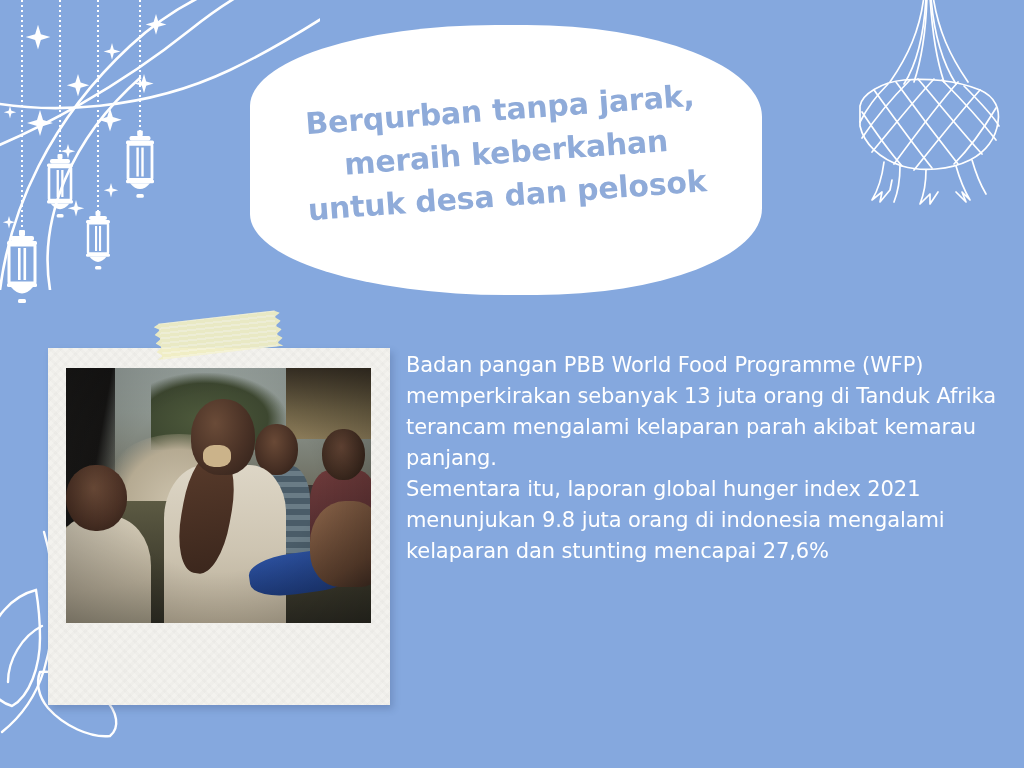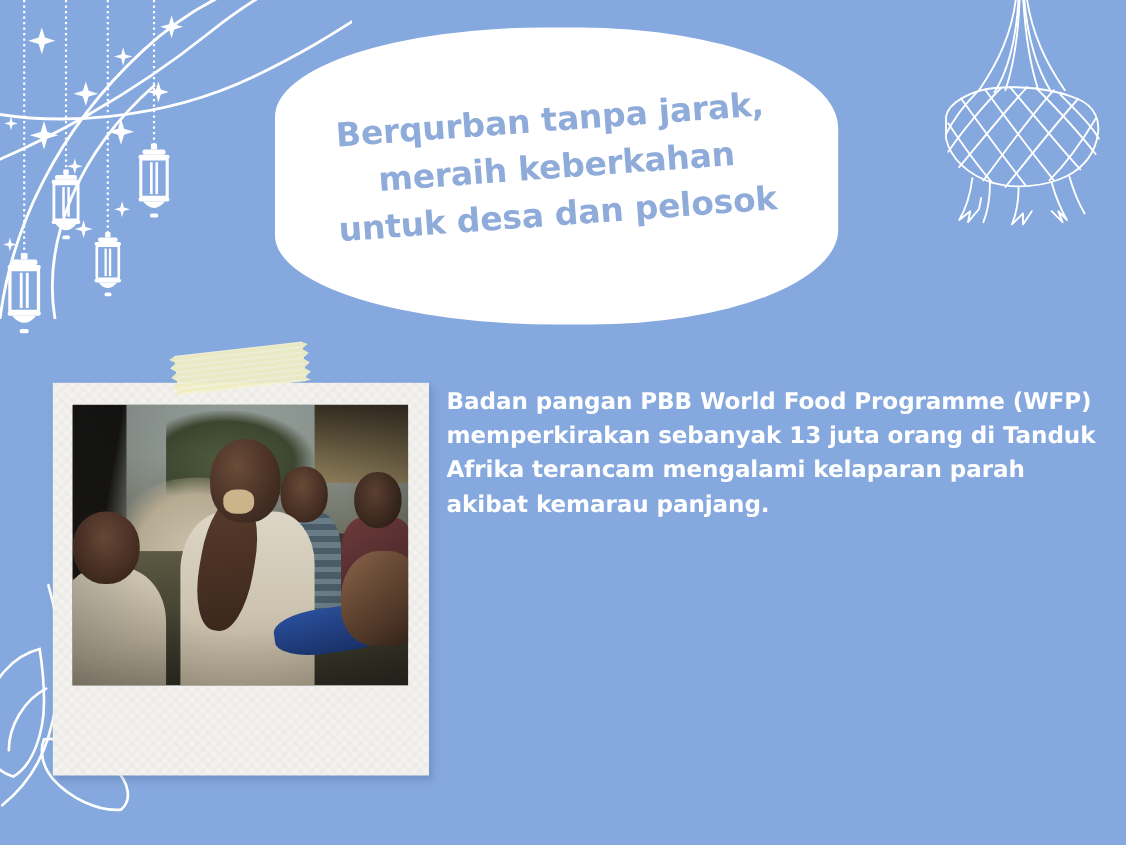--- a/index.html
+++ b/index.html
@@ -119,21 +119,21 @@
   #tape::after{right:-5px;
     clip-path:polygon(0 0,100% 8%,0 18%,100% 30%,0 42%,100% 54%,0 66%,100% 78%,0 90%,100% 100%,0 100%);}
 
   
   #body-copy{
     position:absolute;left:406px;top:350px;width:600px;
     color:#ffffff;
     font-family:"DejaVu Sans", sans-serif;
     font-size:21px;
     line-height:31px;
-    font-weight:700;
+    font-weight:400;
     letter-spacing:-.1px;
   }
   #body-copy p{margin:0;}
 </style>
 </head>
 <body>
 
 <div id="slide">
 
   <svg class="deco" id="swirls" viewBox="0 0 340 300" fill="none" stroke="#ffffff" stroke-width="2.6" stroke-linecap="round">
@@ -288,15 +288,16 @@
       <div class="ph ph-plate"></div>
       <div class="ph ph-hand"></div>
       <div class="ph ph-vignette"></div>
     </div>
   </div>
 
   <div id="tape"></div>
 
   <div id="body-copy">
     <p>Badan pangan PBB World Food Programme (WFP) memperkirakan sebanyak 13 juta orang di Tanduk Afrika terancam mengalami kelaparan parah akibat kemarau panjang.</p>
+    <p>Sementara itu, laporan global hunger index 2021 menunjukan 9.8 juta orang di indonesia mengalami kelaparan dan stunting mencapai 27,6%</p>
   </div>
 
 </div>
 
 </body></html>

